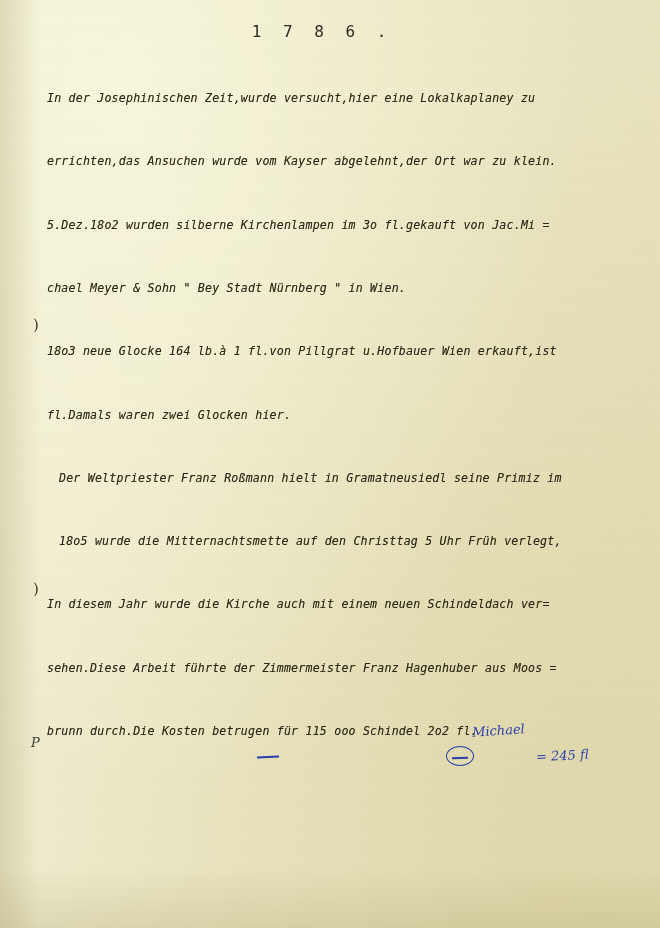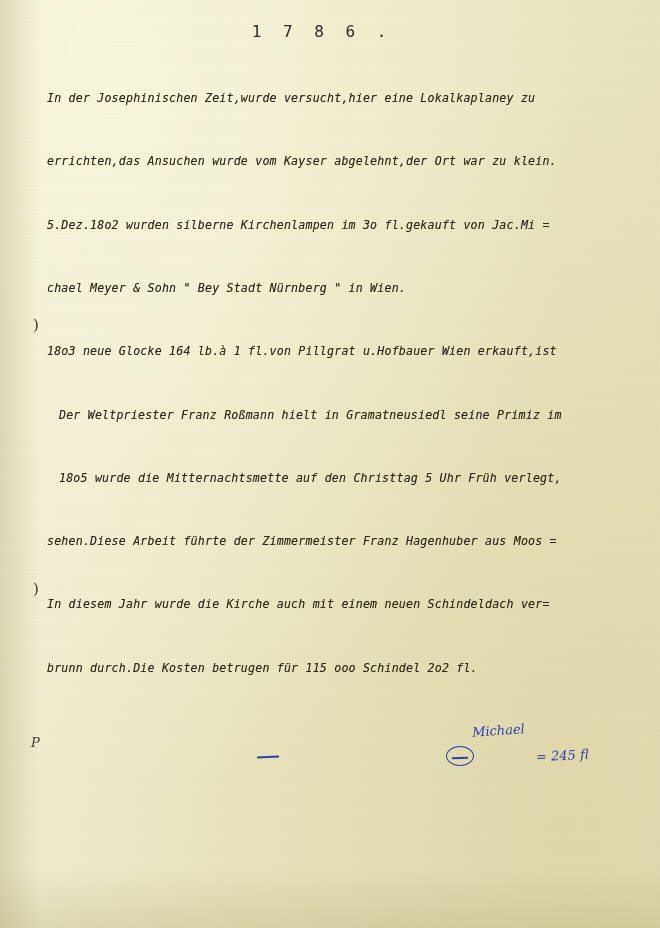--- a/index.html
+++ b/index.html
@@ -134,24 +134,25 @@
 <div class="page">
 
   <div class="doc-title">1 7 8 6 .</div>
 
   <div class="body-text">
     <span class="line">In der Josephinischen Zeit,wurde versucht,hier eine Lokalkaplaney zu</span>
     <span class="line">errichten,das Ansuchen wurde vom Kayser abgelehnt,der Ort war zu klein.</span>
     <span class="line">5.Dez.18o2 wurden silberne Kirchenlampen im 3o fl.gekauft von Jac.Mi =</span>
     <span class="line">chael Meyer &amp; Sohn " Bey Stadt Nürnberg " in Wien.</span>
     <span class="line">18o3 neue Glocke 164 lb.à 1 fl.von Pillgrat u.Hofbauer Wien erkauft,ist</span>
+    <span class="line">fl.Damals waren zwei Glocken hier.</span>
     <span class="line indent">Der Weltpriester Franz Roßmann hielt in Gramatneusiedl seine Primiz im</span>
     <span class="line indent">18o5 wurde die Mitternachtsmette auf den Christtag 5 Uhr Früh verlegt,</span>
+    <span class="line">In diesem Jahr wurde die Kirche auch mit einem neuen Schindeldach ver=</span>
     <span class="line">sehen.Diese Arbeit führte der Zimmermeister Franz Hagenhuber aus Moos =</span>
-    <span class="line">In diesem Jahr wurde die Kirche auch mit einem neuen Schindeldach ver=</span>
     <span class="line">brunn durch.Die Kosten betrugen für 115 ooo Schindel 2o2 fl.</span>
     
     
     
     
     
     
     
     
     

